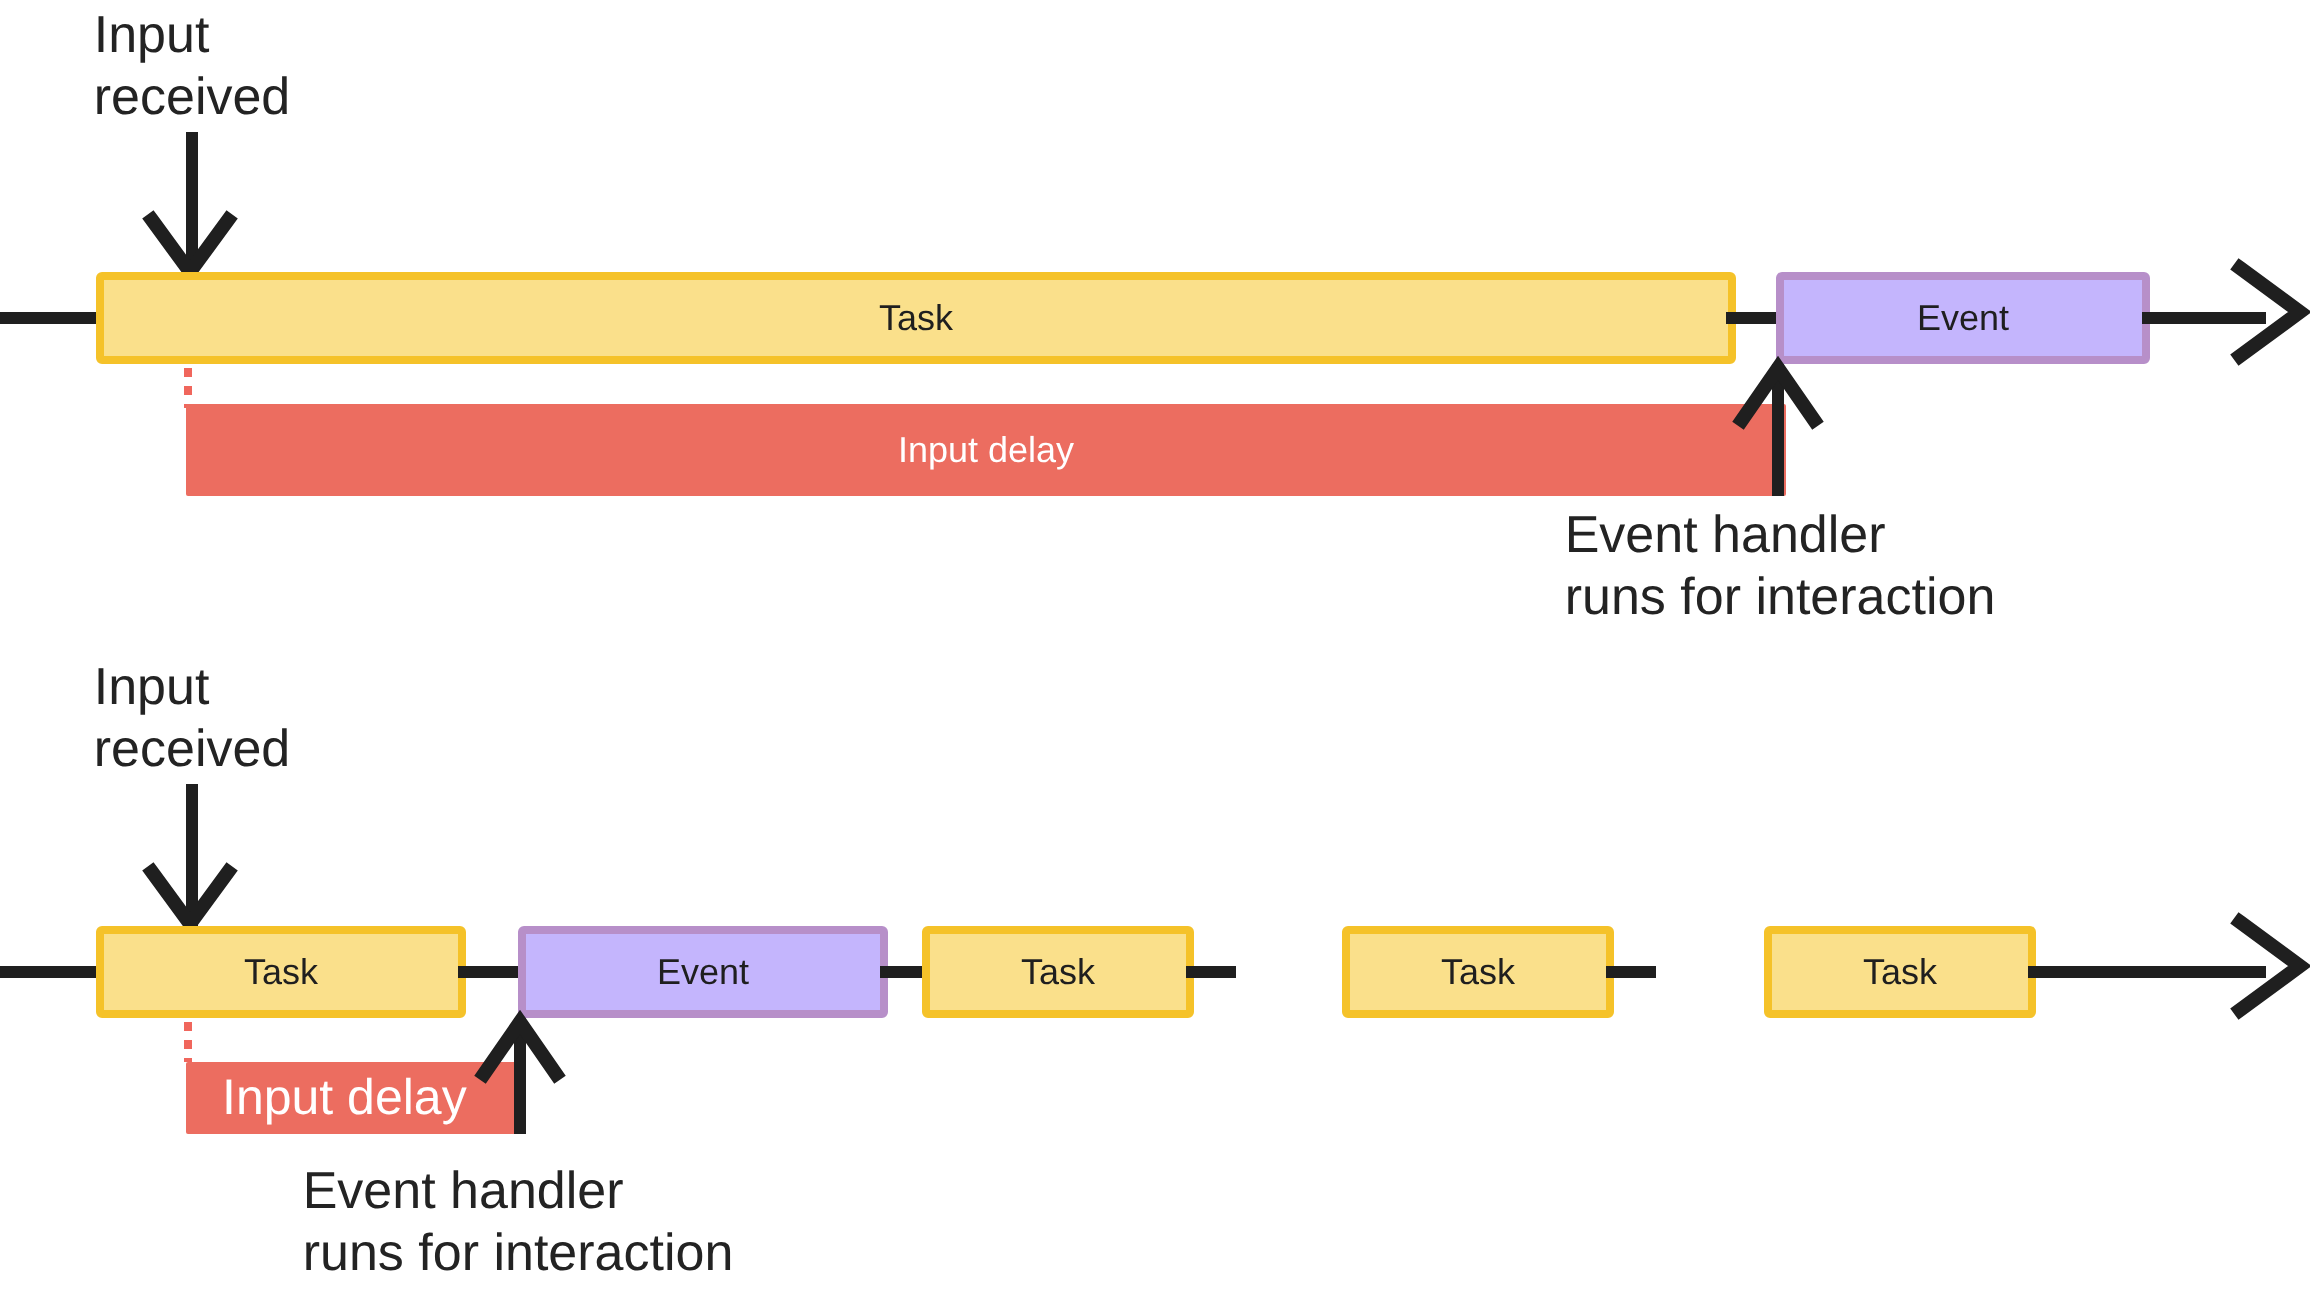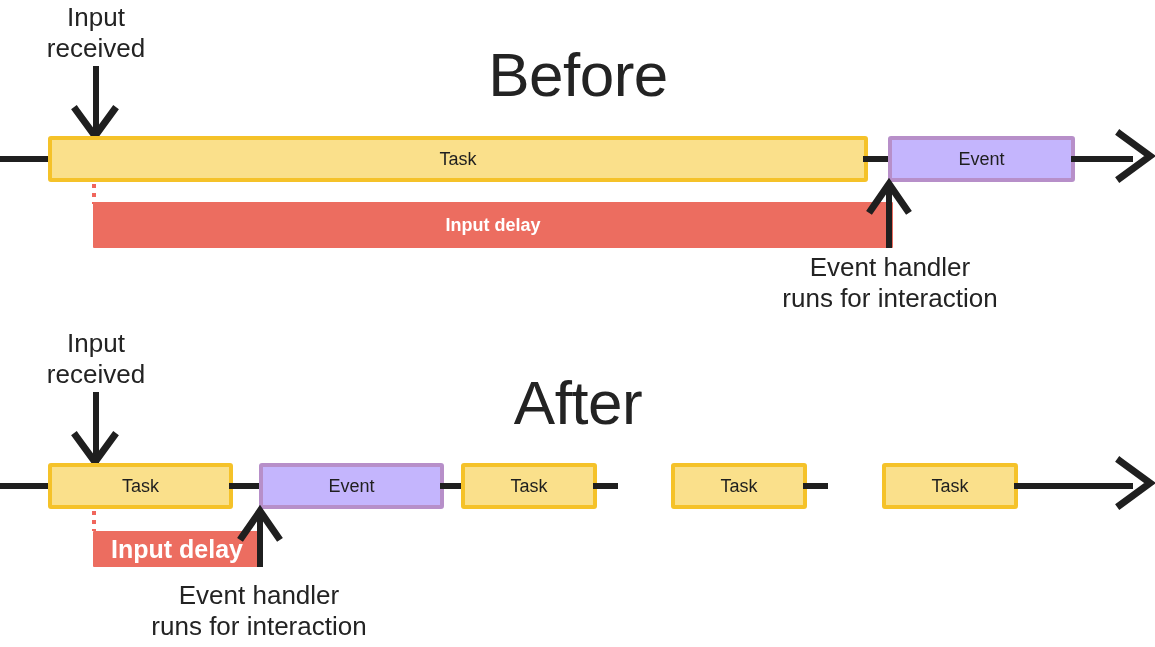--- a/index.html
+++ b/index.html
@@ -27,21 +27,21 @@
     letter-spacing: -0.5px;
     line-height: 1;
     white-space: nowrap;
     transform: translateX(-50%);
   }
   .caption {
     position: absolute;
     font-size: 26px;
     color: #232323;
     line-height: 1.18;
-    text-align: center;
+    text-align: left;
     white-space: nowrap;
     transform: translateX(-50%);
   }
 
   
   .bar {
     position: absolute;
     box-sizing: border-box;
     display: flex;
     align-items: center;
@@ -61,21 +61,20 @@
     border-radius: 3px;
     color: #1f1f1f;
   }
   .bar.delay {
     background: #EC6D60;
     color: #ffffff;
     border: none;
     border-radius: 1px;
     justify-content: flex-start;
     padding-left: 18px;
-    font-weight: bold;
   }
   .bar.delay.wide { justify-content: center; padding-left: 0; }
 
   
   .hline {
     position: absolute;
     background: #1f1f1f;
     height: 6px;
   }
   .vline {
@@ -93,21 +92,20 @@
   .arrowhead {
     position: absolute;
   }
   .arrowhead svg { display: block; overflow: visible; }
 </style>
 </head>
 <body>
 
 <div id="stage">
 
-  <div class="title" style="left:578px; top:44px;">Before</div>
 
   <div class="caption" style="left:96px; top:2px;">
     <div>Input</div>
     <div>received</div>
   </div>
 
   <div class="vline" style="left:93px; top:66px; height:72px;"></div>
   <div class="arrowhead" style="left:74px; top:108px;">
     <svg width="42" height="34" viewBox="0 0 42 34">
       <path d="M2 2 L21 28 L40 2" fill="none" stroke="#1f1f1f" stroke-width="7" stroke-linecap="square"></path>
@@ -138,21 +136,20 @@
     <svg width="40" height="32" viewBox="0 0 40 32">
       <path d="M2 30 L20 4 L38 30" fill="none" stroke="#1f1f1f" stroke-width="7" stroke-linecap="square"></path>
     </svg>
   </div>
 
   <div class="caption" style="left:890px; top:252px;">
     <div>Event handler</div>
     <div>runs for interaction</div>
   </div>
 
-  <div class="title" style="left:578px; top:372px;">After</div>
 
   <div class="caption" style="left:96px; top:328px;">
     <div>Input</div>
     <div>received</div>
   </div>
 
   <div class="vline" style="left:93px; top:392px; height:72px;"></div>
   <div class="arrowhead" style="left:74px; top:434px;">
     <svg width="42" height="34" viewBox="0 0 42 34">
       <path d="M2 2 L21 28 L40 2" fill="none" stroke="#1f1f1f" stroke-width="7" stroke-linecap="square"></path>

